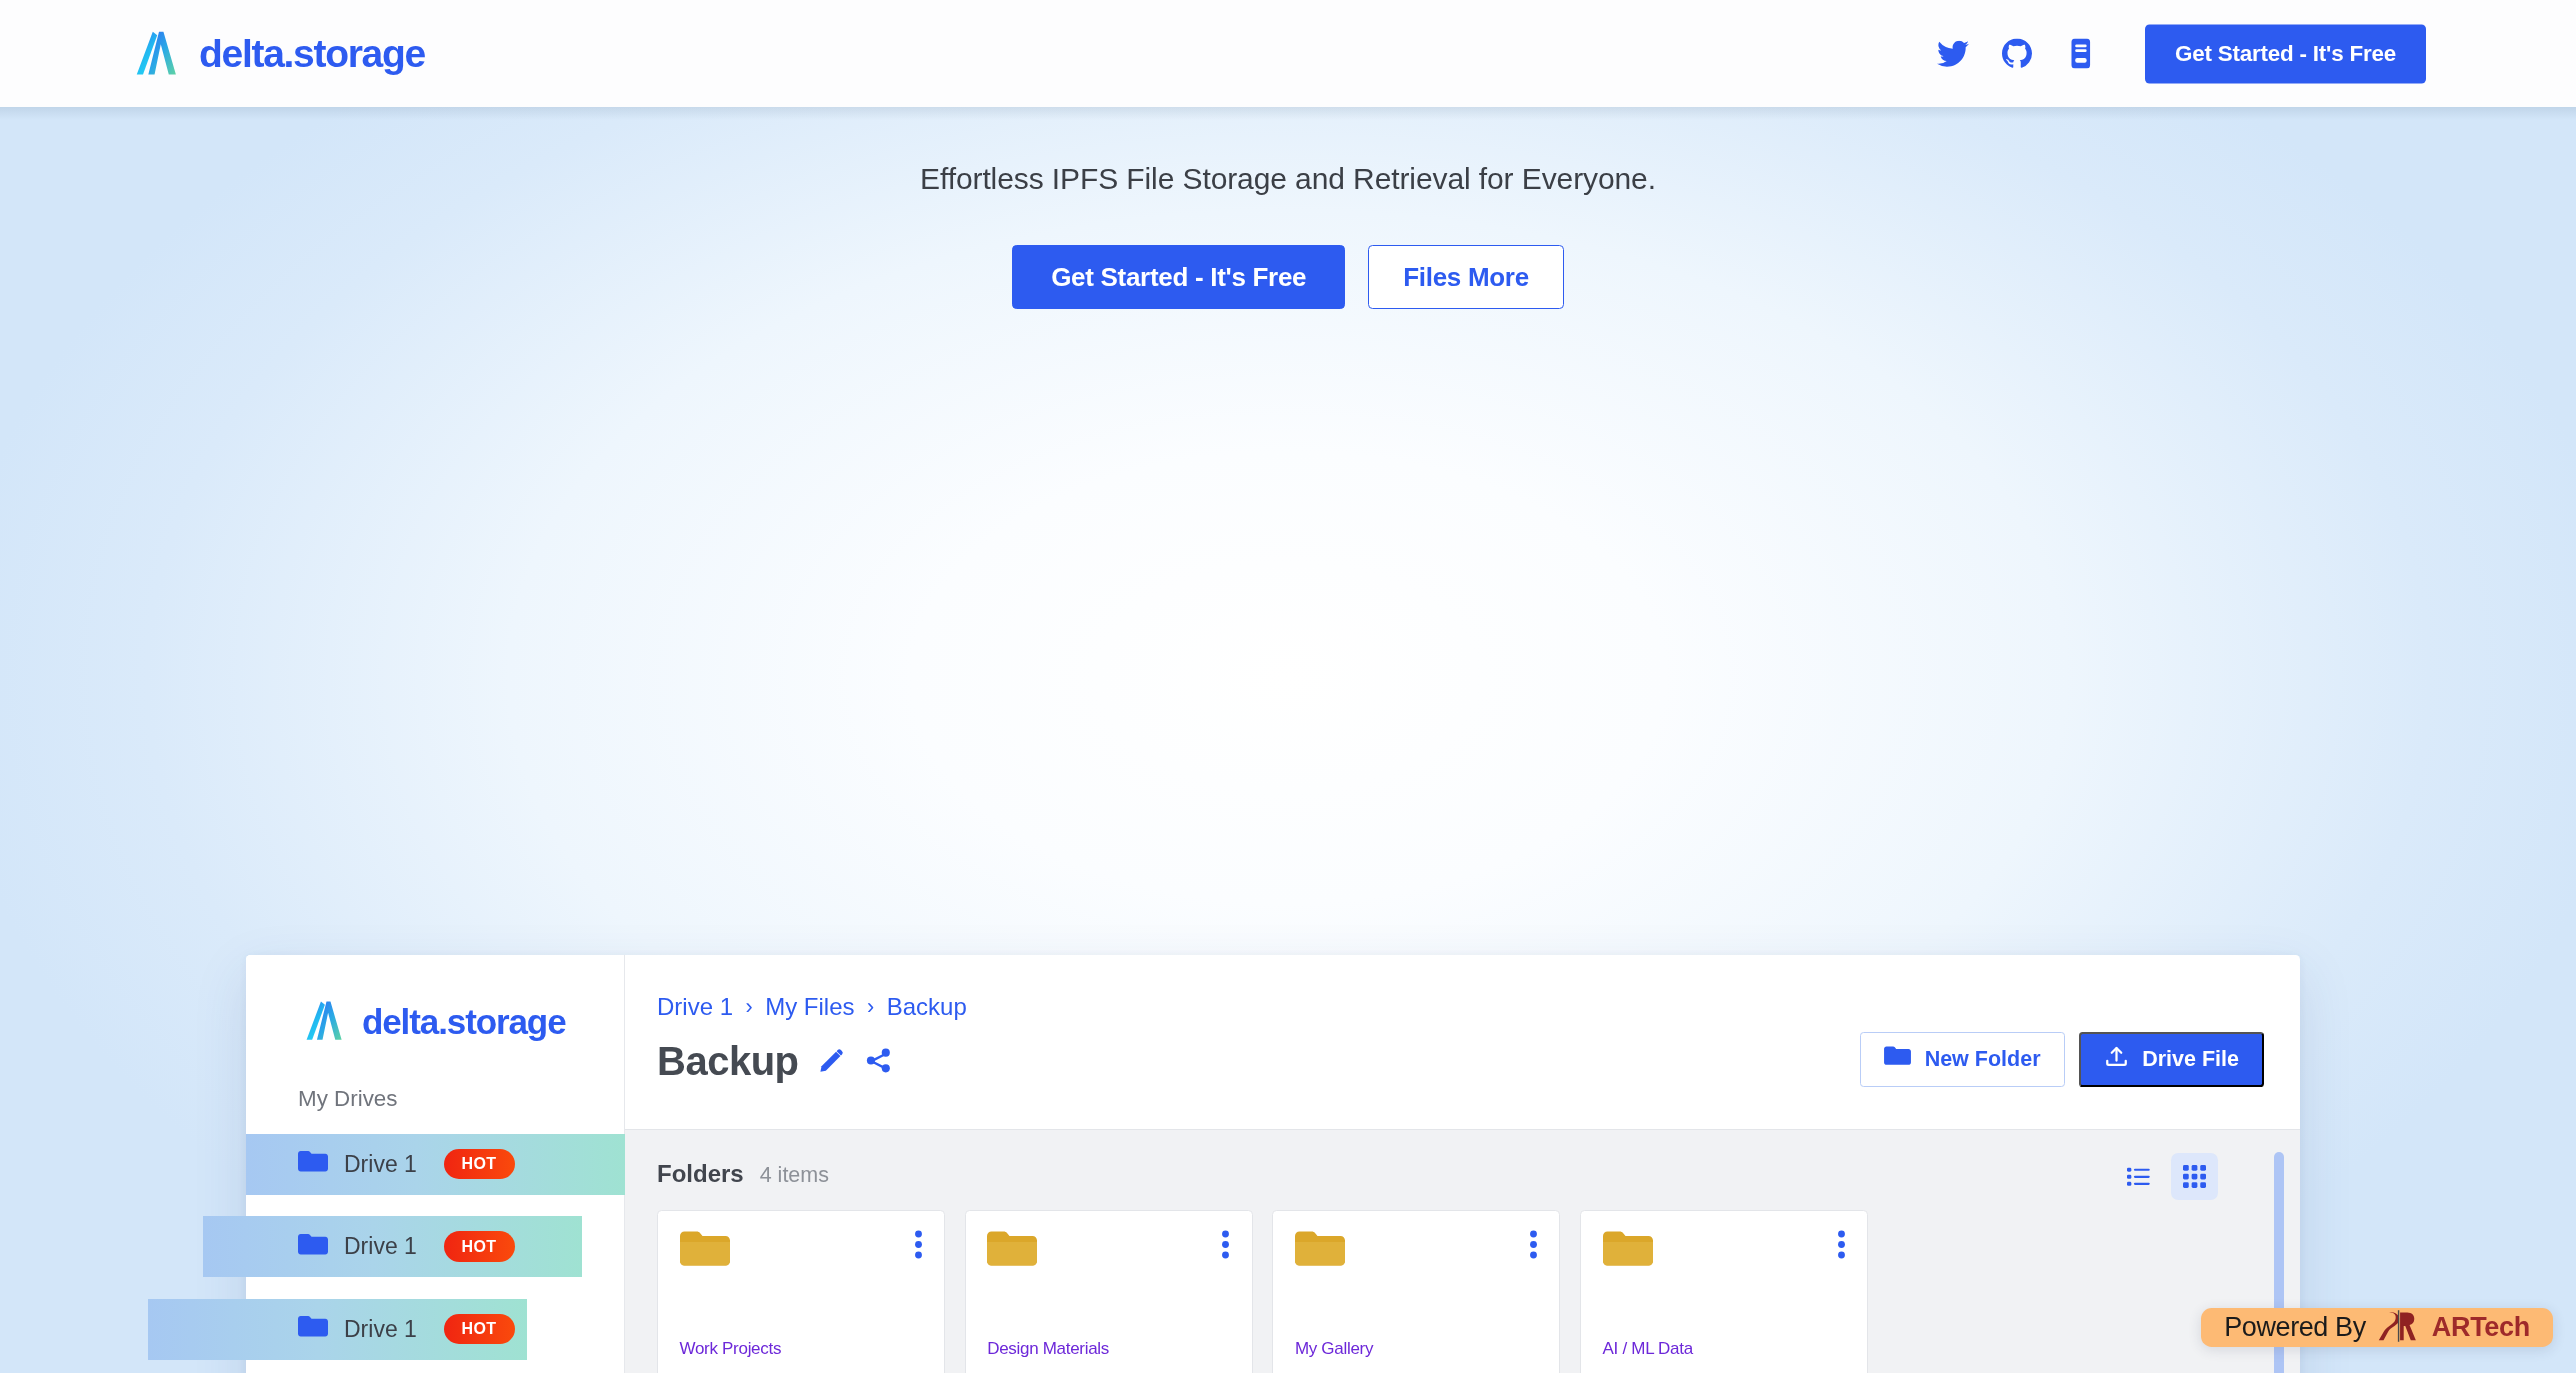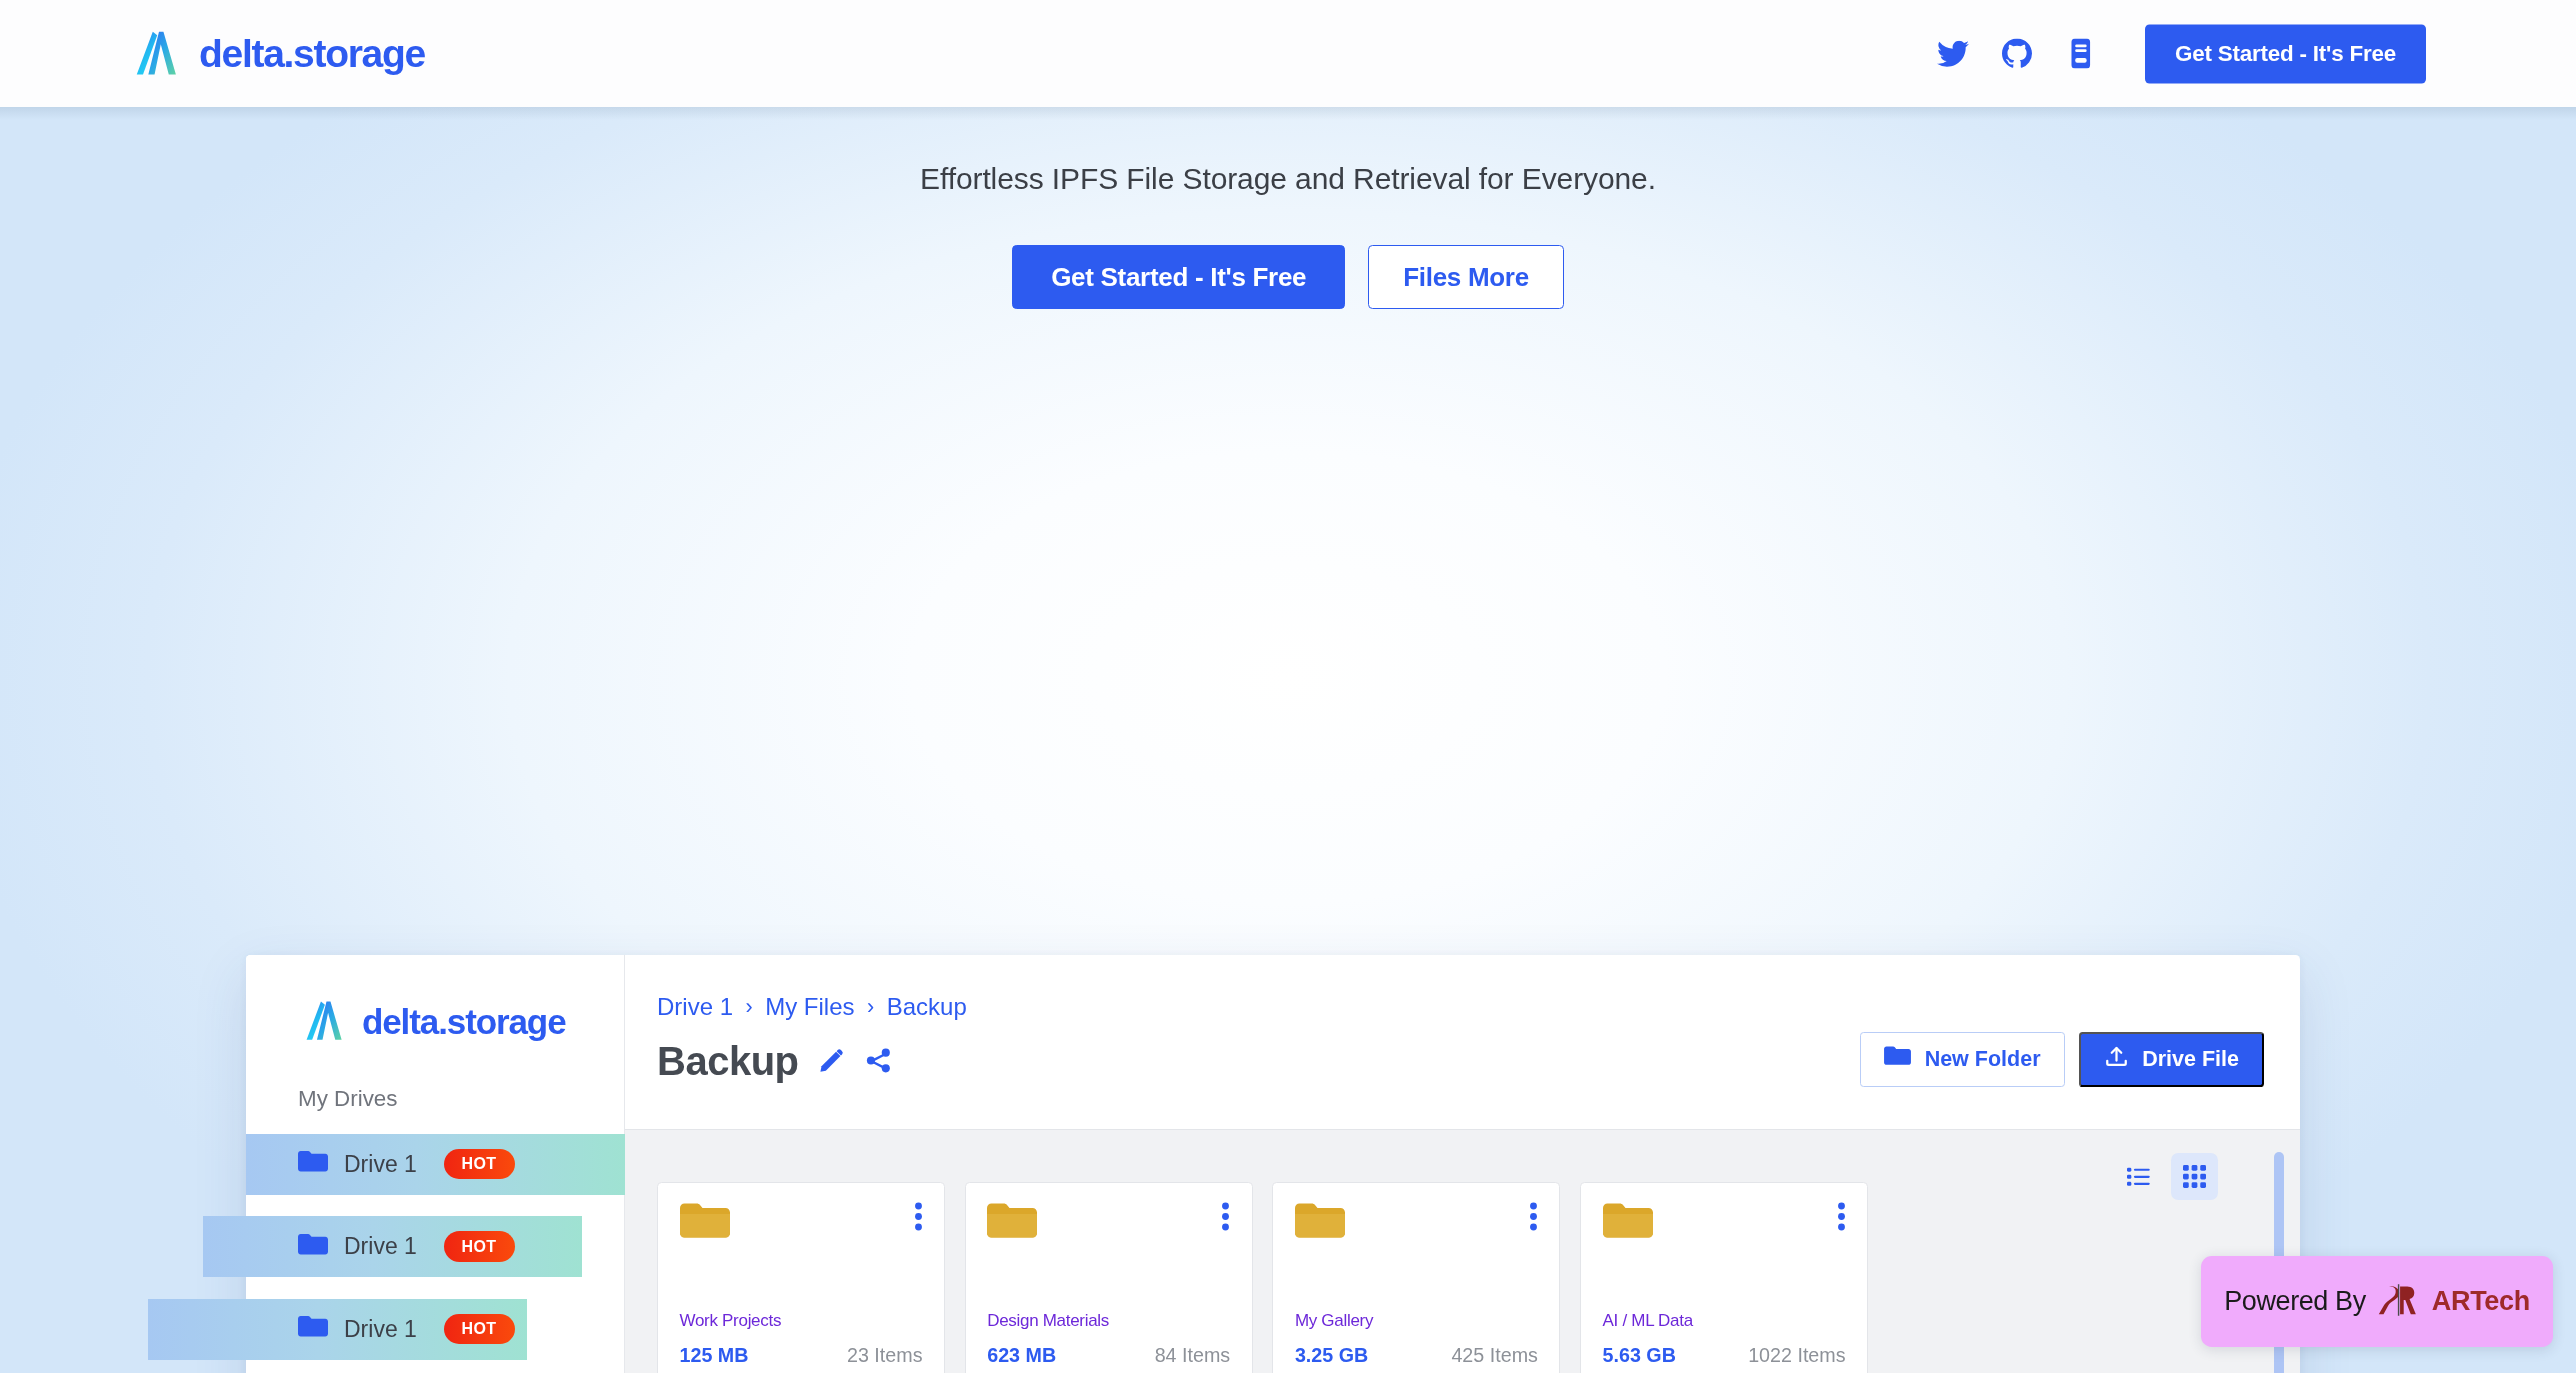--- a/index.html
+++ b/index.html
@@ -229,22 +229,22 @@
 
   .app-scrollbar {
     position: absolute; right: 16px; top: 21.5px;
     width: 9.8px; height: 268px; border-radius: 5.4px;
     background: #aec5f5;
   }
 
   
   .powered-badge {
     position: absolute; right: 23px; bottom: 27px;
-    background: #f0abfc; border-radius: 10.7px;
-    padding: 28px 23px;
+    background: #fdba74; border-radius: 10.7px;
+    padding: 2px 23px;
     display: flex; align-items: center; gap: 12.5px;
     box-shadow: 0 2.7px 12.5px rgba(40,50,80,.14);
     z-index: 60;
   }
   .pb-text { font-size: 27px; color: #1b1b1b; letter-spacing: -0.4px; }
   .pb-brand { font-size: 27px; font-weight: bold; color: #9e2a2a; letter-spacing: -0.3px; }
 </style>
 </head>
 <body>
 
@@ -413,20 +413,24 @@
               <path d="M6.2 6 10 2.2 13.8 6"></path>
               <path d="M2.6 12.4v2.2c0 .6.5 1.1 1.1 1.1h12.6c.6 0 1.1-.5 1.1-1.1v-2.2"></path>
             </svg>
           </span>
           <span>Drive File</span>
         </button>
       </div>
     </div>
 
     <div class="main-body">
+      <div class="section-head">
+        <span class="section-title">Folders</span>
+        <span class="section-count">4 items</span>
+      </div>
 
       <div class="view-toggle">
         <span class="vt-btn">
           <svg width="23" height="21.5" viewBox="0 0 18 16" fill="#2d5bf0">
             <rect x="0" y="1" width="3.4" height="3" rx="1"></rect>
               <rect x="5.4" y="1.7" width="12.4" height="1.7" rx=".85"></rect>
             <rect x="0" y="6.5" width="3.4" height="3" rx="1"></rect>
               <rect x="5.4" y="7.2" width="12.4" height="1.7" rx=".85"></rect>
             <rect x="0" y="12" width="3.4" height="3" rx="1"></rect>
               <rect x="5.4" y="12.7" width="12.4" height="1.7" rx=".85"></rect>

